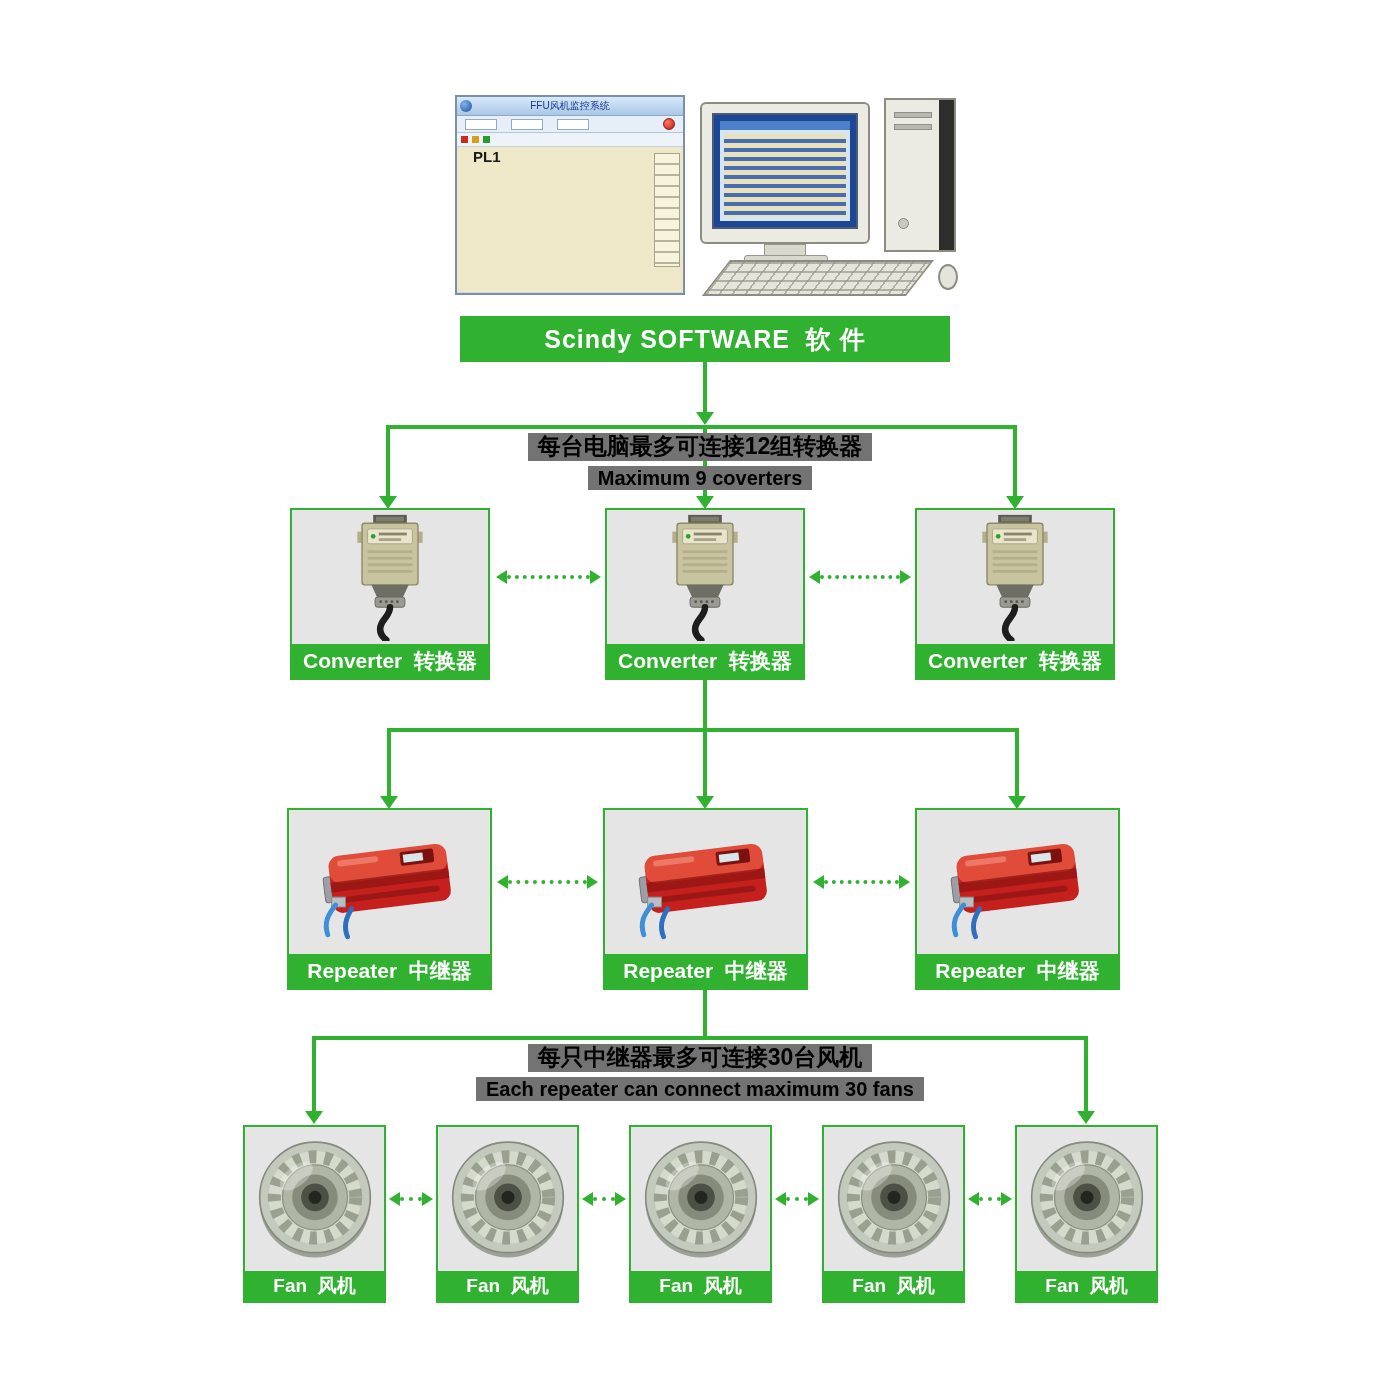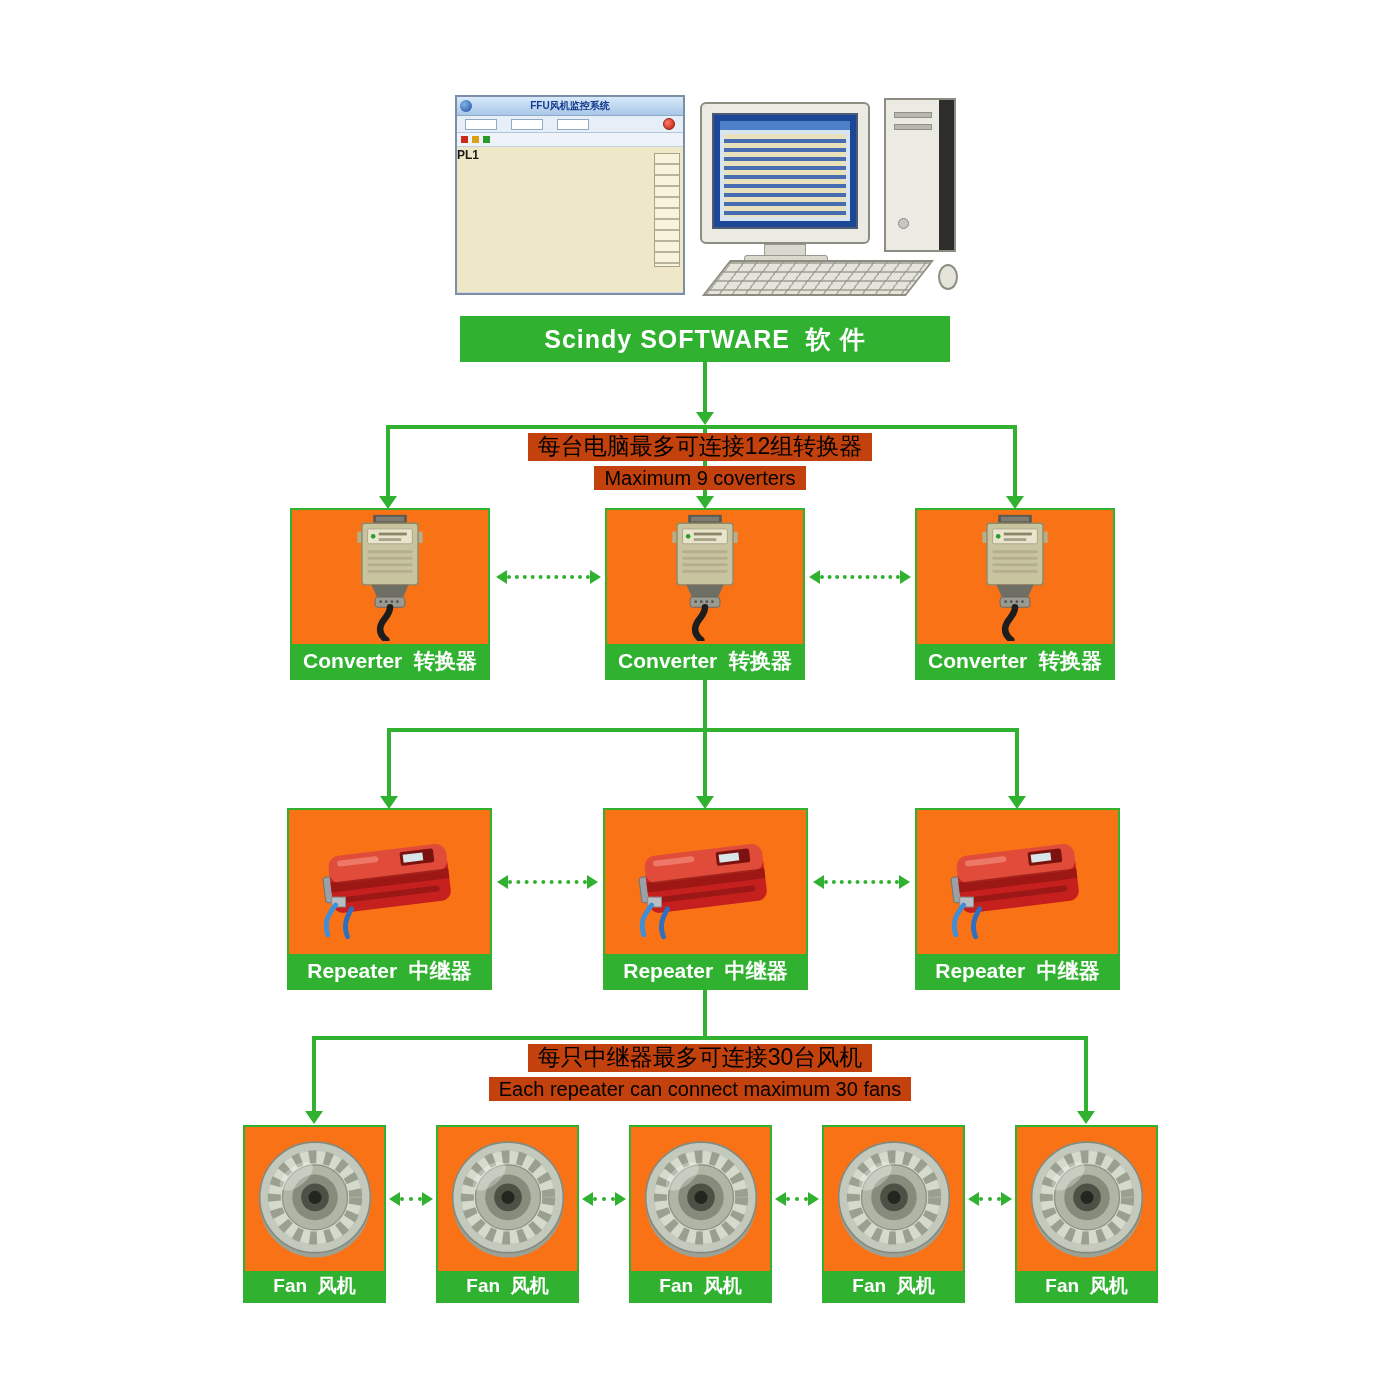--- a/index.html
+++ b/index.html
@@ -11,51 +11,51 @@
   .hline{position:absolute;height:4px;background:var(--green);}
   .vline{position:absolute;width:4px;background:var(--green);}
   .head-down{position:absolute;width:0;height:0;border-left:9px solid transparent;
              border-right:9px solid transparent;border-top:13px solid var(--green);}
   .dotarrow{position:absolute;height:16px;display:flex;align-items:center;}
   .dotarrow .ahl{width:0;height:0;border-top:7px solid transparent;border-bottom:7px solid transparent;border-right:11px solid var(--green);}
   .dotarrow .ahr{width:0;height:0;border-top:7px solid transparent;border-bottom:7px solid transparent;border-left:11px solid var(--green);}
   .dotarrow .dline{flex:1;height:0;border-top:4px dotted var(--green);}
 
   
-  .node{position:absolute;border:2px solid var(--green);background:#f97316;display:flex;flex-direction:column;box-sizing:border-box;}
+  .node{position:absolute;border:2px solid var(--green);background:#e5e5e5;display:flex;flex-direction:column;box-sizing:border-box;}
   .node .device{flex:1;display:flex;align-items:center;justify-content:center;overflow:hidden;}
   .nlabel{background:var(--green);color:#fff;font-weight:bold;display:flex;align-items:center;justify-content:center;white-space:pre;}
   .nlabel-lg{height:34px;font-size:21px;}
   .nlabel-sm{height:30px;font-size:19px;}
 
   
   .heading{position:absolute;left:0;right:0;text-align:center;line-height:1.2;}
-  .heading span{display:inline-block;background:#c2410c;padding:0 10px;font-weight:normal;color:#000;}
+  .heading span{display:inline-block;background:#737373;padding:0 10px;font-weight:bold;color:#000;}
   .h-cn{font-size:23px;}
   .h-en{font-size:20px;}
 
   
   .banner{position:absolute;left:460px;top:316px;width:490px;height:46px;background:var(--green);
           color:#fff;font-weight:bold;font-size:25px;display:flex;align-items:center;justify-content:center;
           white-space:pre;letter-spacing:1px;}
 
   
   .shot{position:absolute;left:455px;top:95px;width:230px;height:200px;background:#fff;
         border:2px solid #7d8fa6;box-shadow:0 0 0 1px #cfd9e4 inset;box-sizing:border-box;}
   .shot-title{height:18px;background:linear-gradient(#d8e9fa,#a9c7e8);display:flex;align-items:center;justify-content:center;position:relative;border-bottom:1px solid #8fa8c4;}
   .shot-logo{position:absolute;left:3px;top:3px;width:12px;height:12px;border-radius:50%;background:radial-gradient(circle at 35% 35%,#7fb3e8,#1d4e9e);}
-  .shot-title-text{font-size:10px;font-weight:bold;color:#153a8c;text-align:center;}
+  .shot-title-text{font-size:10px;font-weight:normal;color:#153a8c;text-align:center;}
   .shot-tb1{height:16px;background:#e6eef7;border-bottom:1px solid #b4c6da;display:flex;align-items:center;gap:14px;padding:0 8px;}
   .shot-tb1 .f{width:30px;height:9px;background:#fff;border:1px solid #93a9c4;}
   .shot-tb1 .reddot{margin-left:auto;width:10px;height:10px;border-radius:50%;background:radial-gradient(circle at 35% 35%,#ff7a6a,#c01808);border:1px solid #8a2014;}
   .shot-tb2{height:13px;background:#eef3f9;border-bottom:1px solid #c4d2e0;display:flex;align-items:center;gap:4px;padding:0 4px;}
   .shot-tb2 .sq{width:7px;height:7px;}
   .sq.r{background:#cc2a1a;} .sq.y{background:#d8a018;} .sq.g{background:#2a9a2a;}
   .shot-main{position:relative;height:calc(100% - 51px);background:#efe8c8;}
-  .pl1{position:absolute;left:0;top:1px;font-size:12px;font-weight:bold;color:#1a1a1a;text-align:center;}
+  .pl1{position:absolute;left:16px;top:1px;font-size:15px;font-weight:bold;color:#1a1a1a;text-align:center;}
   .mimic{position:absolute;left:26px;top:8px;width:158px;height:118px;border:1px solid #9a9688;background:#ece3b4;}
   .mimic-title{height:20px;display:flex;align-items:center;justify-content:center;font-size:14px;font-weight:bold;letter-spacing:3px;color:#222;}
   .fanrow{height:13px;margin:5px 8px;background:repeating-linear-gradient(90deg,#2b58ae 0 10px,#ece3b4 10px 20px);}
   .dotrow{height:6px;margin:4px 10px 0;background:repeating-linear-gradient(90deg,#c22222 0 5px,#ece3b4 5px 16px,#229222 16px 21px,#ece3b4 21px 32px);}
   .sidelist{position:absolute;right:3px;top:6px;width:24px;height:112px;border:1px solid #a8a48a;background:repeating-linear-gradient(180deg,#f8f3dc 0 9px,#b8b49a 9px 11px);}
 
   
   .pc{position:absolute;left:700px;top:98px;width:262px;height:202px;}
   .mon{position:absolute;left:0;top:4px;width:170px;height:142px;background:#ebebe3;border:2px solid #8c8c80;border-radius:6px;box-sizing:border-box;}
   .scr{position:absolute;left:10px;top:9px;right:10px;bottom:13px;background:#1c4696;border:2px solid #4e5a72;}

